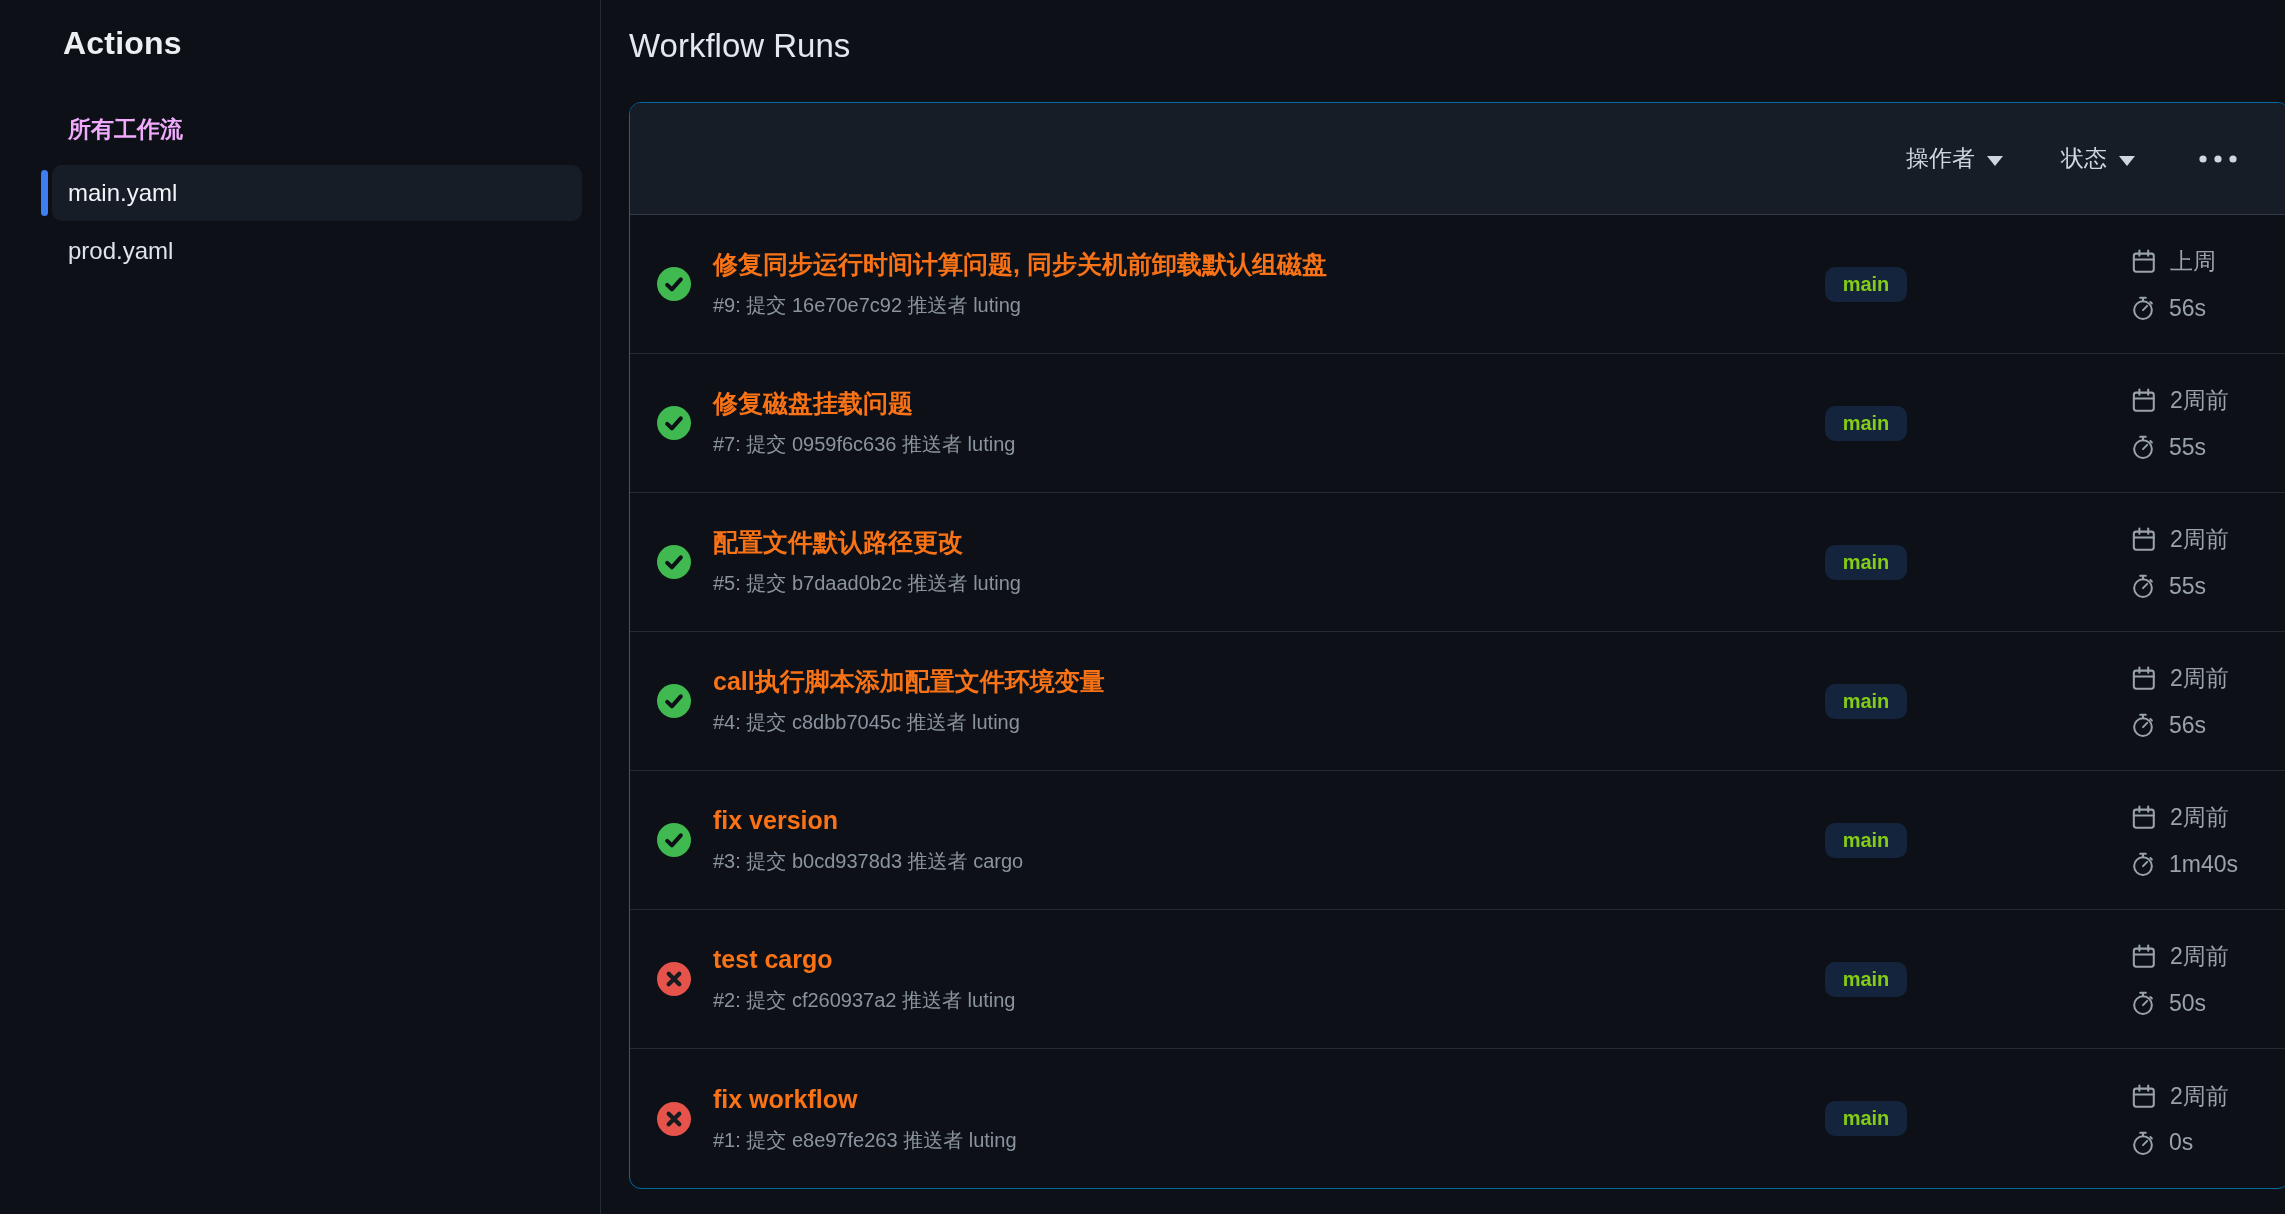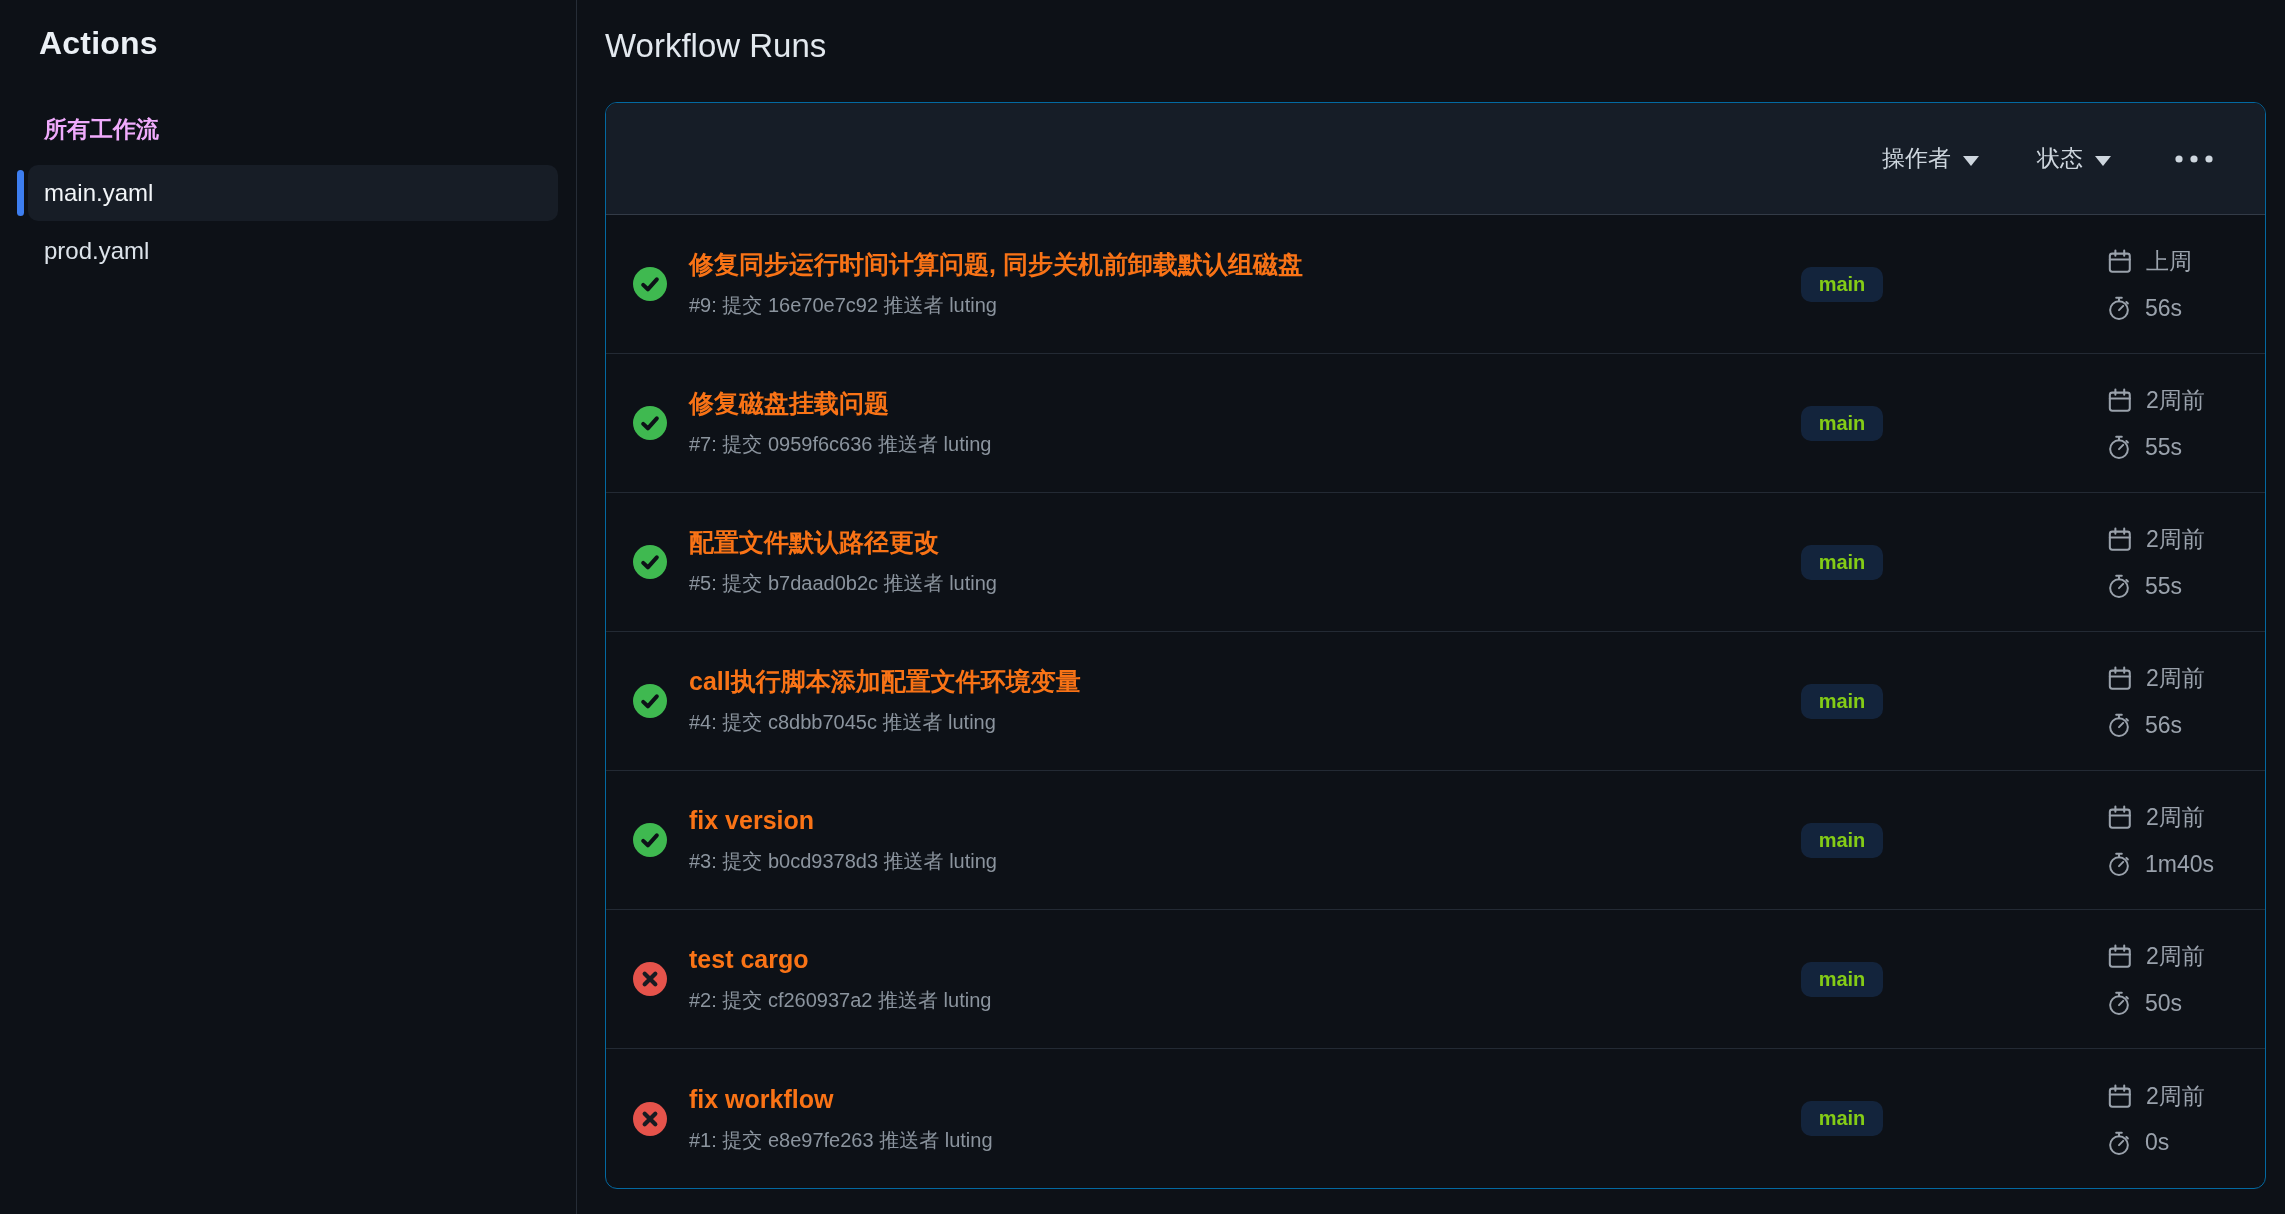--- a/index.html
+++ b/index.html
@@ -11,20 +11,21 @@
     color: #e6edf3;
     overflow: hidden;
   }
   .app { display: flex; width: 2285px; height: 1214px; }
 
   
   .sidebar {
     width: 577px; flex-shrink: 0; height: 100%;
     border-right: 1px solid #262d37;
     padding-top: 25px;
+    margin-left: 24px;
   }
   .sidebar-title {
     margin: 0 0 0 39px;
     font-size: 32px; font-weight: 700; color: #ebf0f5;
     letter-spacing: 0.2px;
   }
   .workflow-nav { margin-top: 52px; }
   .nav-section-label {
     margin: 0 0 20px 44px;
     font-size: 23px; font-weight: 600; color: #f0abfc;
@@ -327,21 +328,21 @@
   <li class="run-row success">
     <span class="status-icon success">
       <svg width="34" height="34" viewBox="0 0 16 16">
         <circle cx="8" cy="8" r="8" fill="#3fb950"></circle>
         <path d="M4.8 8.4 L7 10.5 L11.2 5.8" fill="none" stroke="#0d1117" stroke-width="1.9" stroke-linecap="round" stroke-linejoin="round"></path>
       </svg>
     </span>
 
     <div class="run-text">
       <a class="run-title">fix version</a>
-      <div class="run-meta">#3: 提交 b0cd9378d3 推送者 luting</div>
+      <div class="run-meta">#3: 提交 b0cd9378d3 推送者 cargo</div>
     </div>
     <div class="badge-cell">
       <span class="branch-badge">main</span>
     </div>
     <div class="time-cell">
       <div class="time-line">
         <svg width="29" height="29" viewBox="0 0 24 24" fill="none" stroke="#9aa2ac" stroke-width="1.7" stroke-linecap="round" stroke-linejoin="round">
           <rect x="4" y="5.5" width="16.5" height="15" rx="2"></rect>
           <path d="M4 10.3 H20.5"></path>
           <path d="M8.6 3 V7.3"></path>

